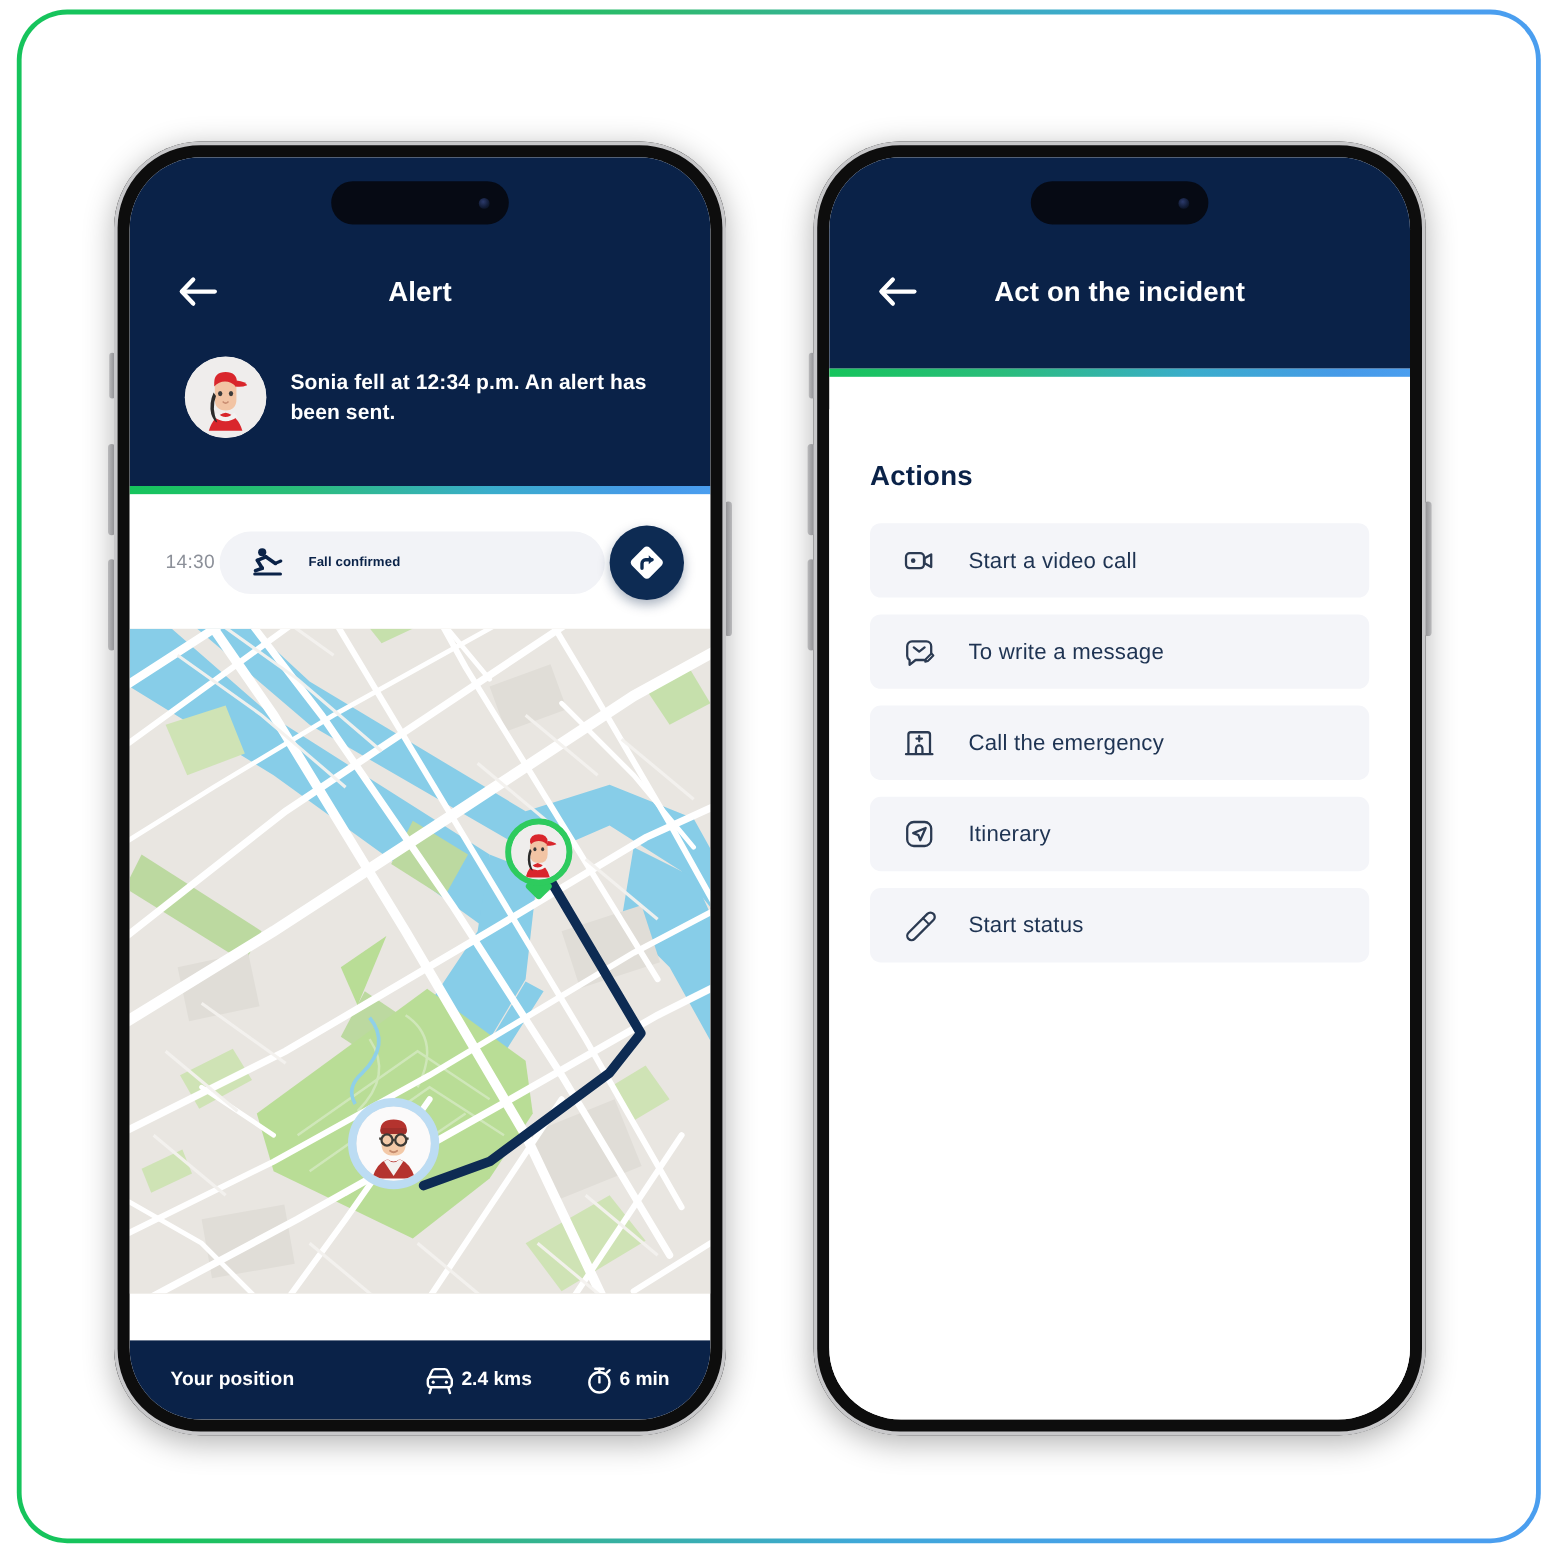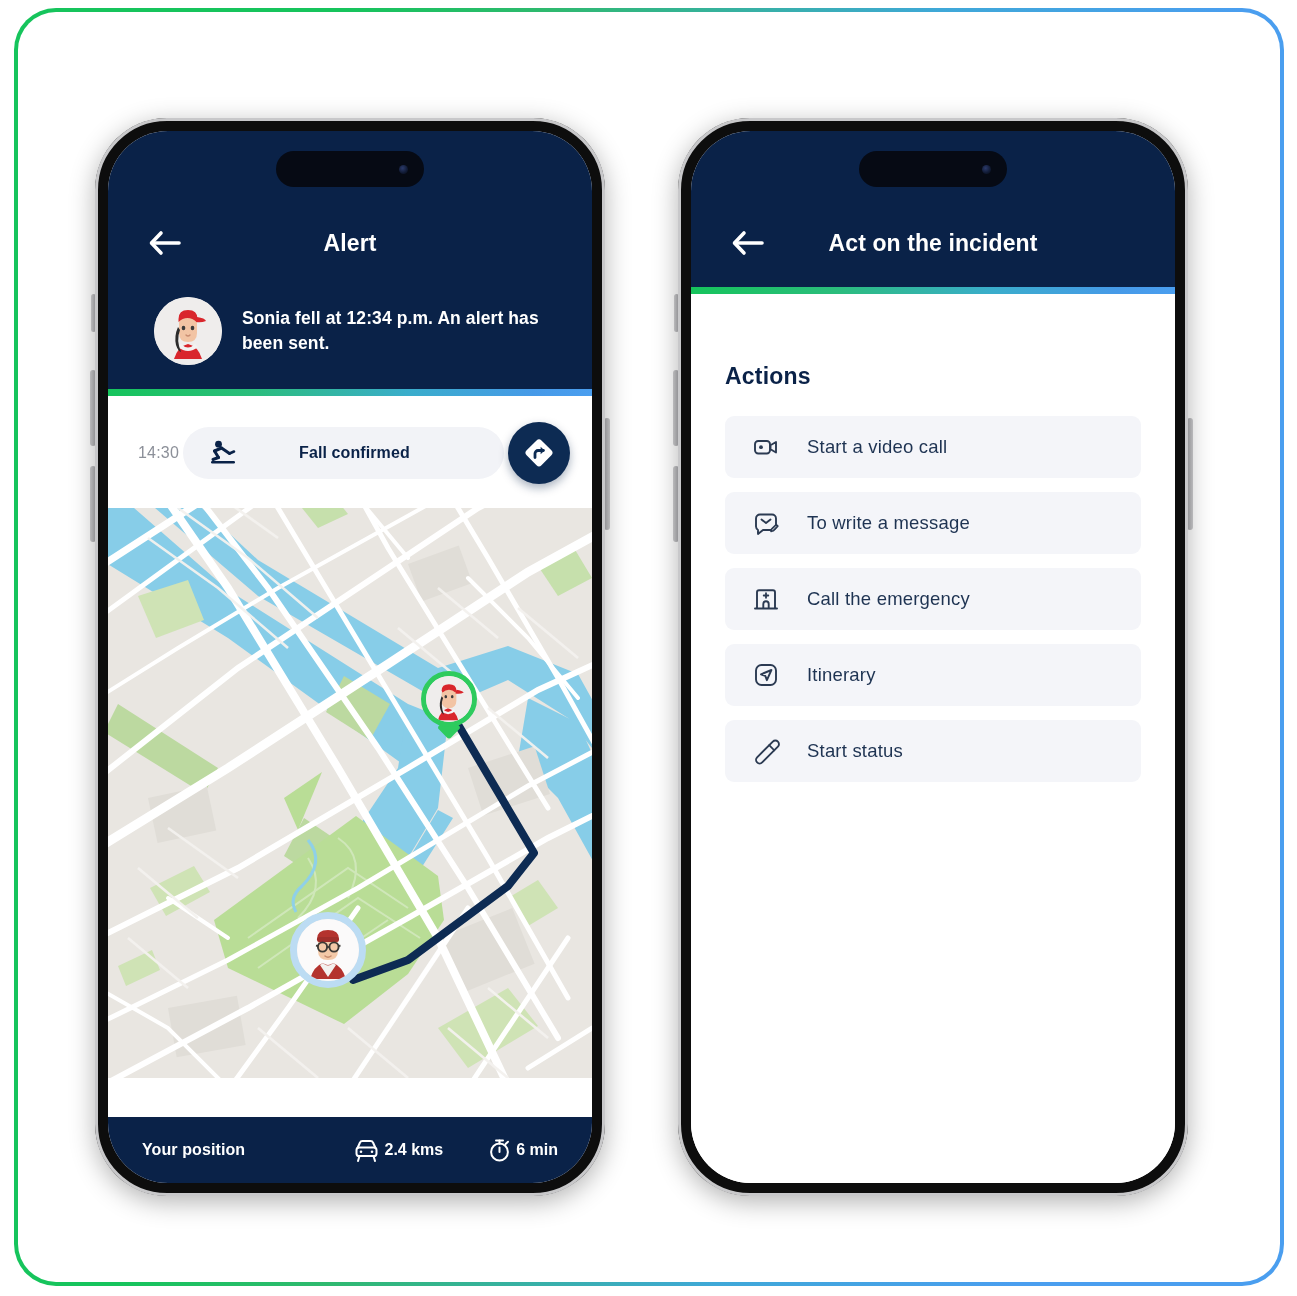--- a/index.html
+++ b/index.html
@@ -108,21 +108,21 @@
   .hdr-title {
     width: 100%; text-align: center;
     color: #ffffff;
     font-size: 23px; font-weight: bold;
     letter-spacing: .1px;
   }
 
   .alert-row {
     display: flex; align-items: center;
     gap: 20px;
-    padding: 26px 34px 24px 46px;
+    padding: 26px 34px 40px 46px;
   }
   .avatar-head {
     width: 68px; height: 68px; border-radius: 50%;
     flex: 0 0 68px;
     overflow: hidden;
     background: #eceaea;
   }
   .alert-text {
     color: #ffffff;
     font-size: 17.5px;
@@ -154,23 +154,22 @@
     flex: 1 1 auto;
     background: #f2f3f7;
     border-radius: 28px;
     height: 52px;
     display: flex; align-items: center;
     gap: 18px;
     padding: 0 26px;
   }
   .status-chip .label {
     color: #0a2248;
-    font-size: 16px; font-weight: bold;
+    font-size: 11px; font-weight: bold;
     letter-spacing: .1px;
-    margin-left: 42px;
   }
   .nav-fab {
     flex: 0 0 auto;
     width: 62px; height: 62px;
     border-radius: 50%;
     background: #0d2b53;
     display: flex; align-items: center; justify-content: center;
     box-shadow: 0 4px 10px rgba(10,34,72,.35);
     cursor: pointer;
   }
@@ -504,21 +503,21 @@
     <div class="btn-side btn-power"></div>
     <div class="edge"></div>
 
     <div class="screen">
       <div class="screen-col">
 
         <div class="island">
           <div class="cam"></div>
         </div>
 
-        <div class="app-header" style="padding-bottom:16px">
+        <div class="app-header" style="padding-bottom:36px">
           <div class="hdr-row">
             <svg class="back-arrow" viewBox="0 0 34 26">
               <path d="M13 3 L3.5 13 L13 23" fill="none" stroke="#ffffff" stroke-width="3.6" stroke-linecap="round" stroke-linejoin="round"></path>
               <line x1="4" y1="13" x2="31" y2="13" stroke="#ffffff" stroke-width="3.6" stroke-linecap="round"></line>
             </svg>
             <div class="hdr-title">Act on the incident</div>
           </div>
         </div>
 
         <div class="accent-bar"></div>

